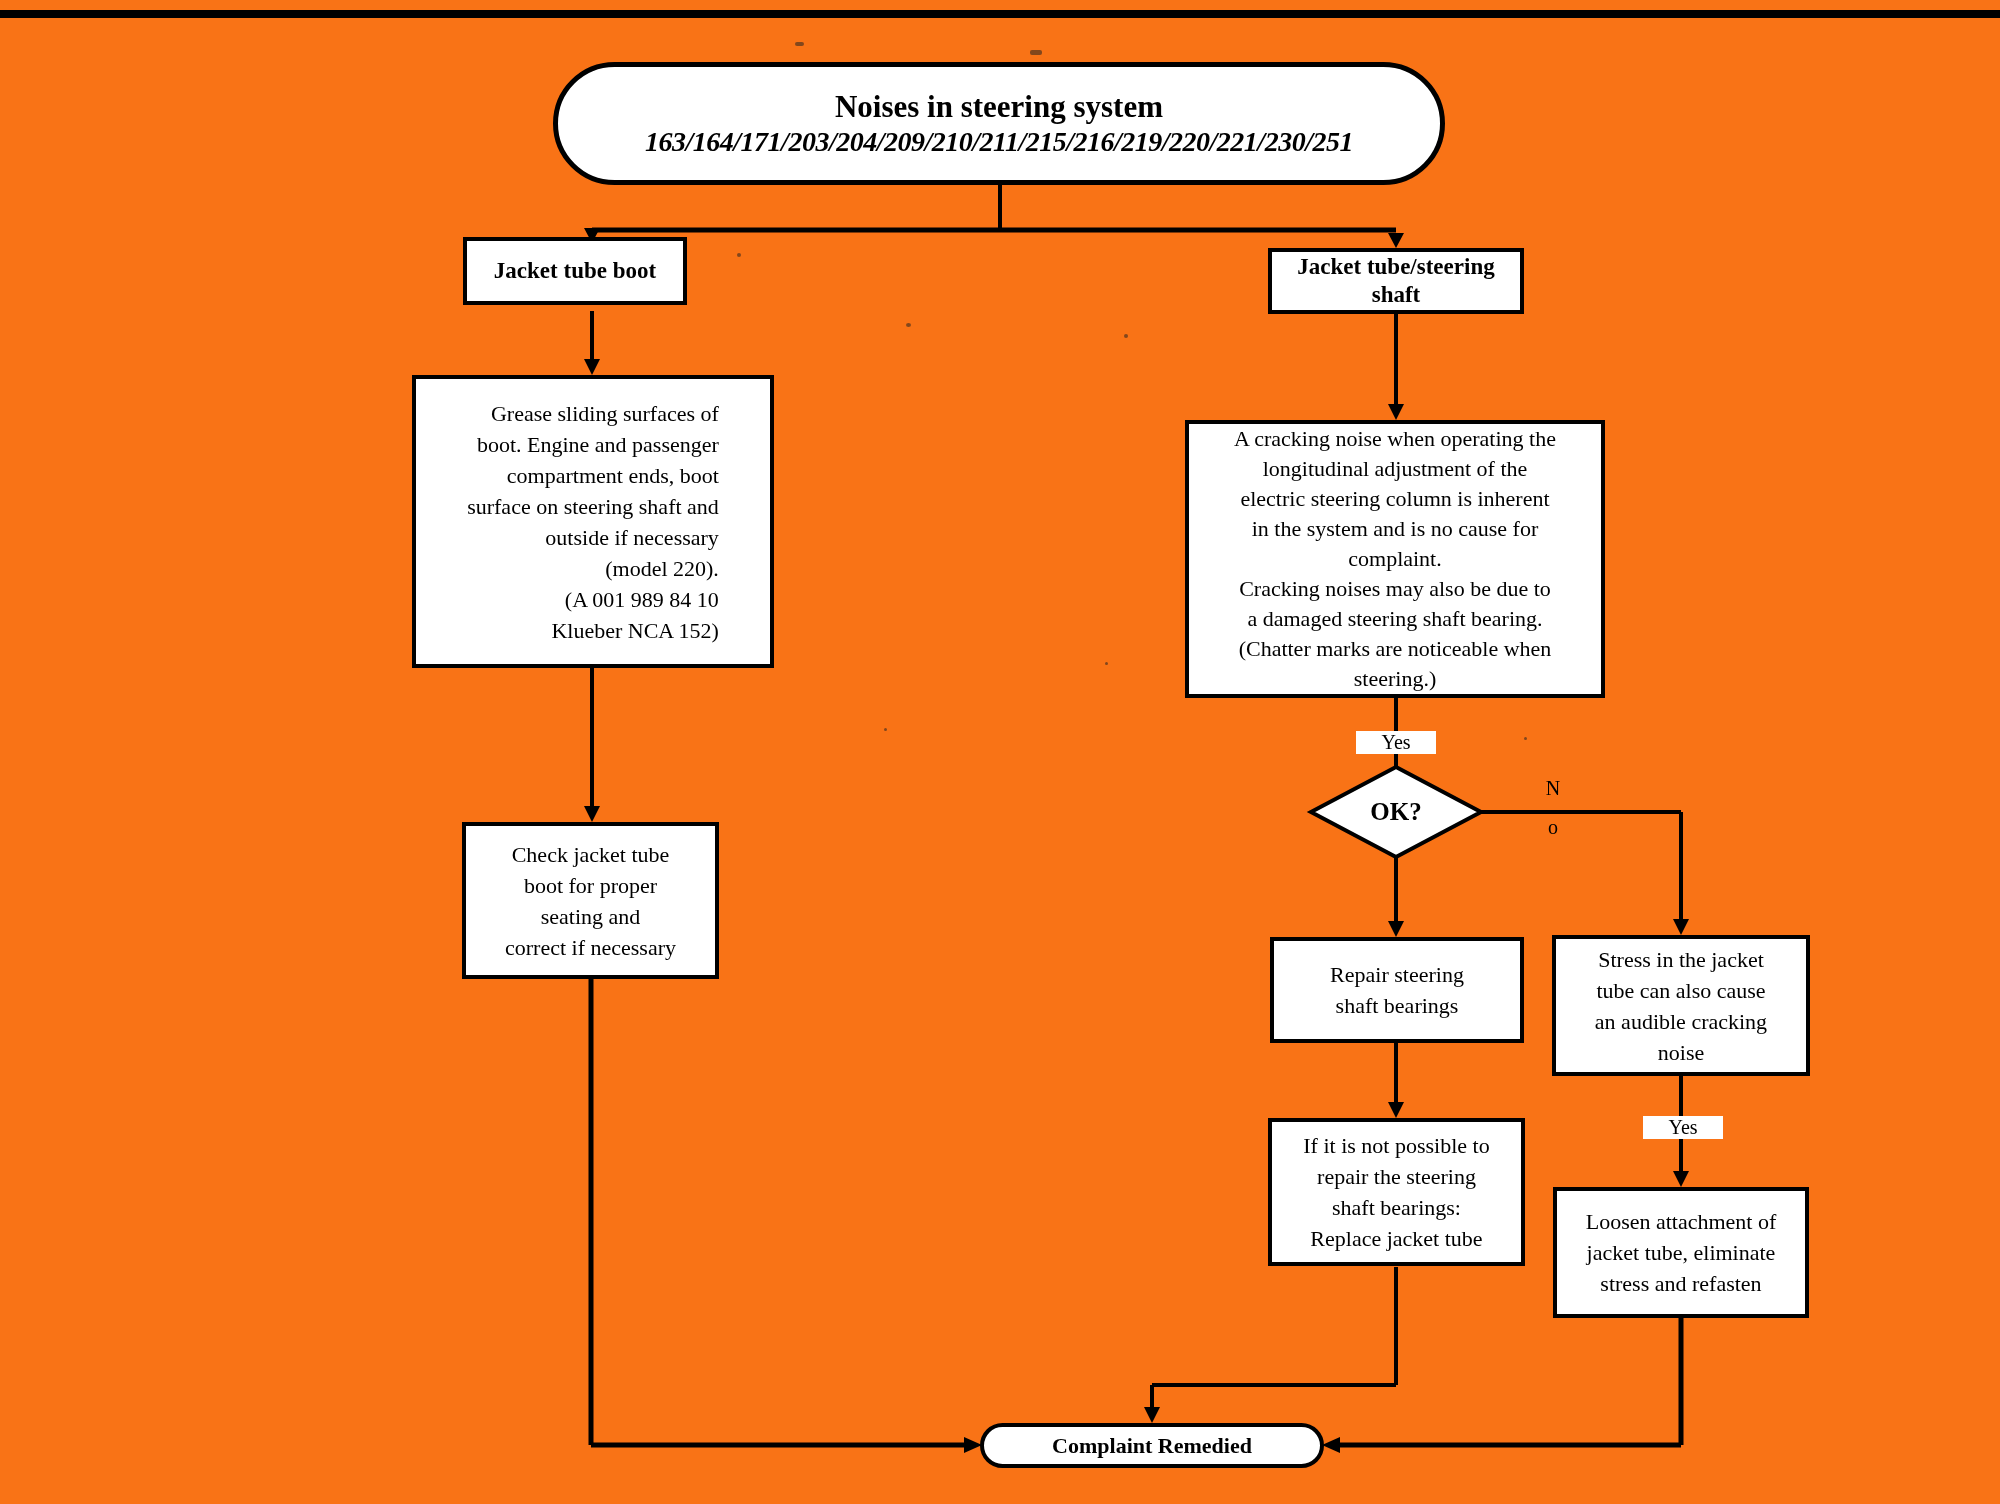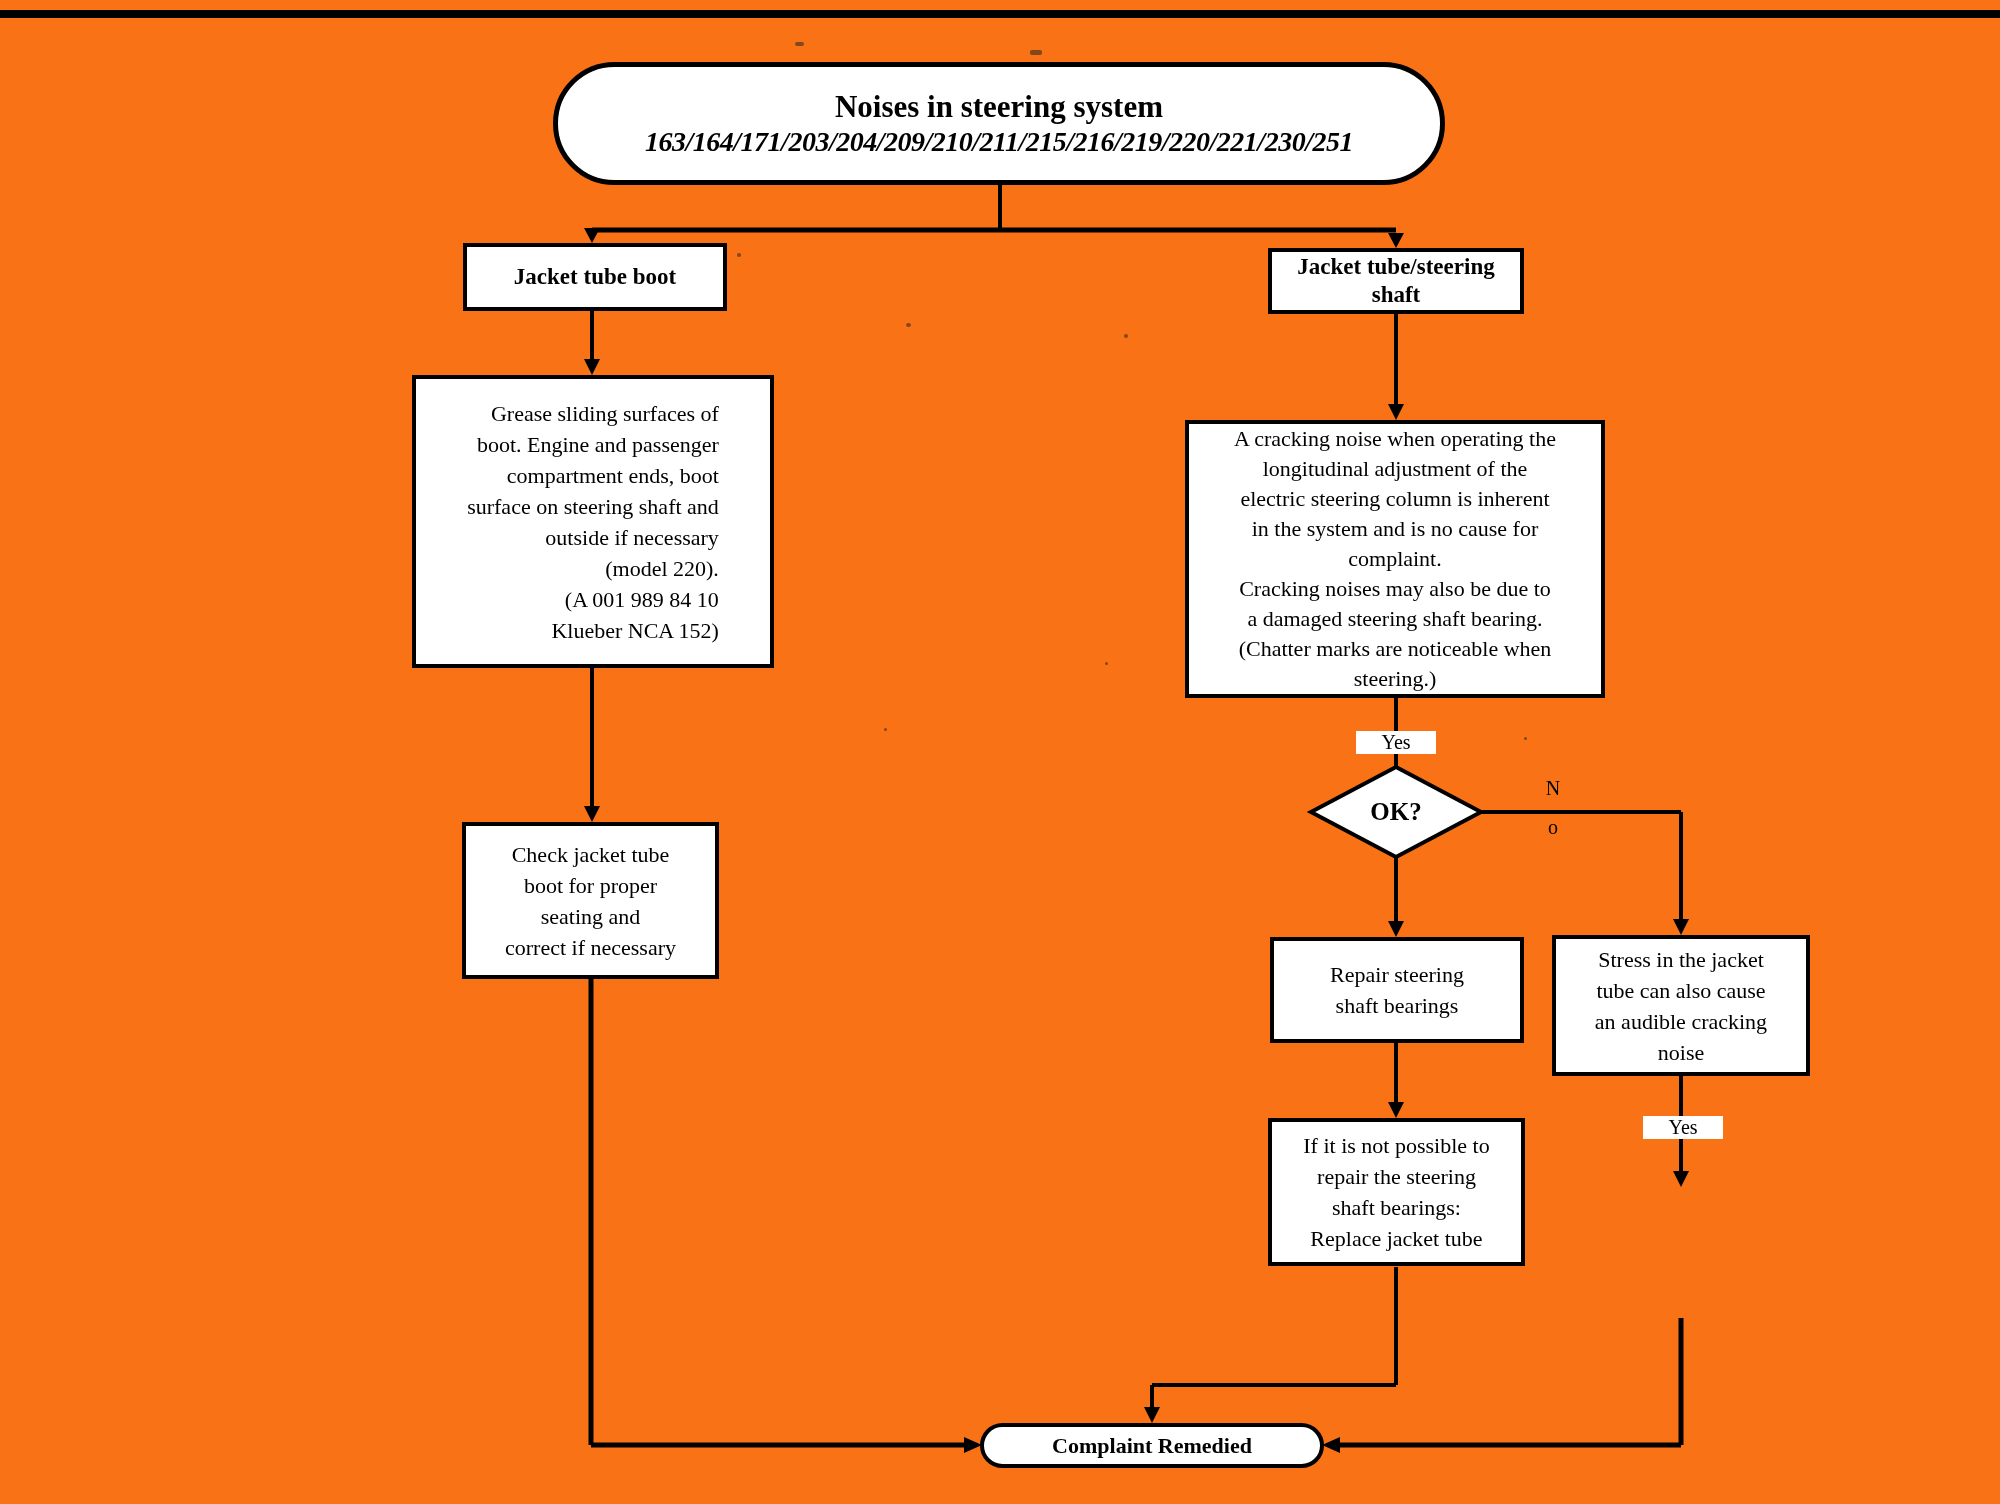--- a/index.html
+++ b/index.html
@@ -11,21 +11,21 @@
     display:flex;align-items:center;justify-content:center;text-align:center;box-sizing:border-box;}
   .multiline{white-space:pre-line;}
   .stadium{border-radius:70px;}
   .pill{border-radius:26px;}
   .hdr{font-weight:700;font-size:23px;line-height:28px;}
   .body-txt{font-size:22px;line-height:31px;}
   .body-txt-9{font-size:22px;line-height:30px;}
   #title-box{left:553px;top:62px;width:892px;height:123px;flex-direction:column;border-width:5px;}
   #title-line1{font-size:31px;font-weight:700;line-height:36px;}
   #title-line2{font-size:28px;font-weight:700;font-style:italic;letter-spacing:-0.5px;line-height:34px;}
-  #box-jtb{left:463px;top:243px;width:264px;height:68px;}
+  #box-jtb{left:463px;top:237px;width:224px;height:68px;}
   #box-grease{left:412px;top:375px;width:362px;height:293px;text-align:right;}
   #box-check{left:462px;top:822px;width:257px;height:157px;}
   #box-jts{left:1268px;top:248px;width:256px;height:66px;}
   #box-crack{left:1185px;top:420px;width:420px;height:278px;}
   #box-repair{left:1270px;top:937px;width:254px;height:106px;}
   #box-if{left:1268px;top:1118px;width:257px;height:148px;}
   #box-stress{left:1552px;top:935px;width:258px;height:141px;}
   #box-loosen{left:1553px;top:1187px;width:256px;height:131px;}
   #oval-end{left:980px;top:1423px;width:344px;height:45px;font-size:22px;font-weight:700;}
   .edge-label{position:absolute;z-index:3;font-size:20px;text-align:center;}
@@ -133,20 +133,25 @@
 shaft bearings</div>
   </div>
 
   <div class="node body-txt" id="box-stress">
     <div class="multiline">Stress in the jacket
 tube can also cause
 an audible cracking
 noise</div>
   </div>
 
+  <div class="node body-txt" id="box-loosen">
+    <div class="multiline">Loosen attachment of
+jacket tube, eliminate
+stress and refasten</div>
+  </div>
 
   <div class="node pill" id="oval-end">
     <div>Complaint Remedied</div>
   </div>
 
   <div class="edge-label on-line" id="label-yes-1">Yes</div>
   <div class="edge-label" id="label-ok">OK?</div>
   <div class="edge-label" id="label-no-n">N</div>
   <div class="edge-label" id="label-no-o">o</div>
   <div class="edge-label on-line" id="label-yes-2">Yes</div>

